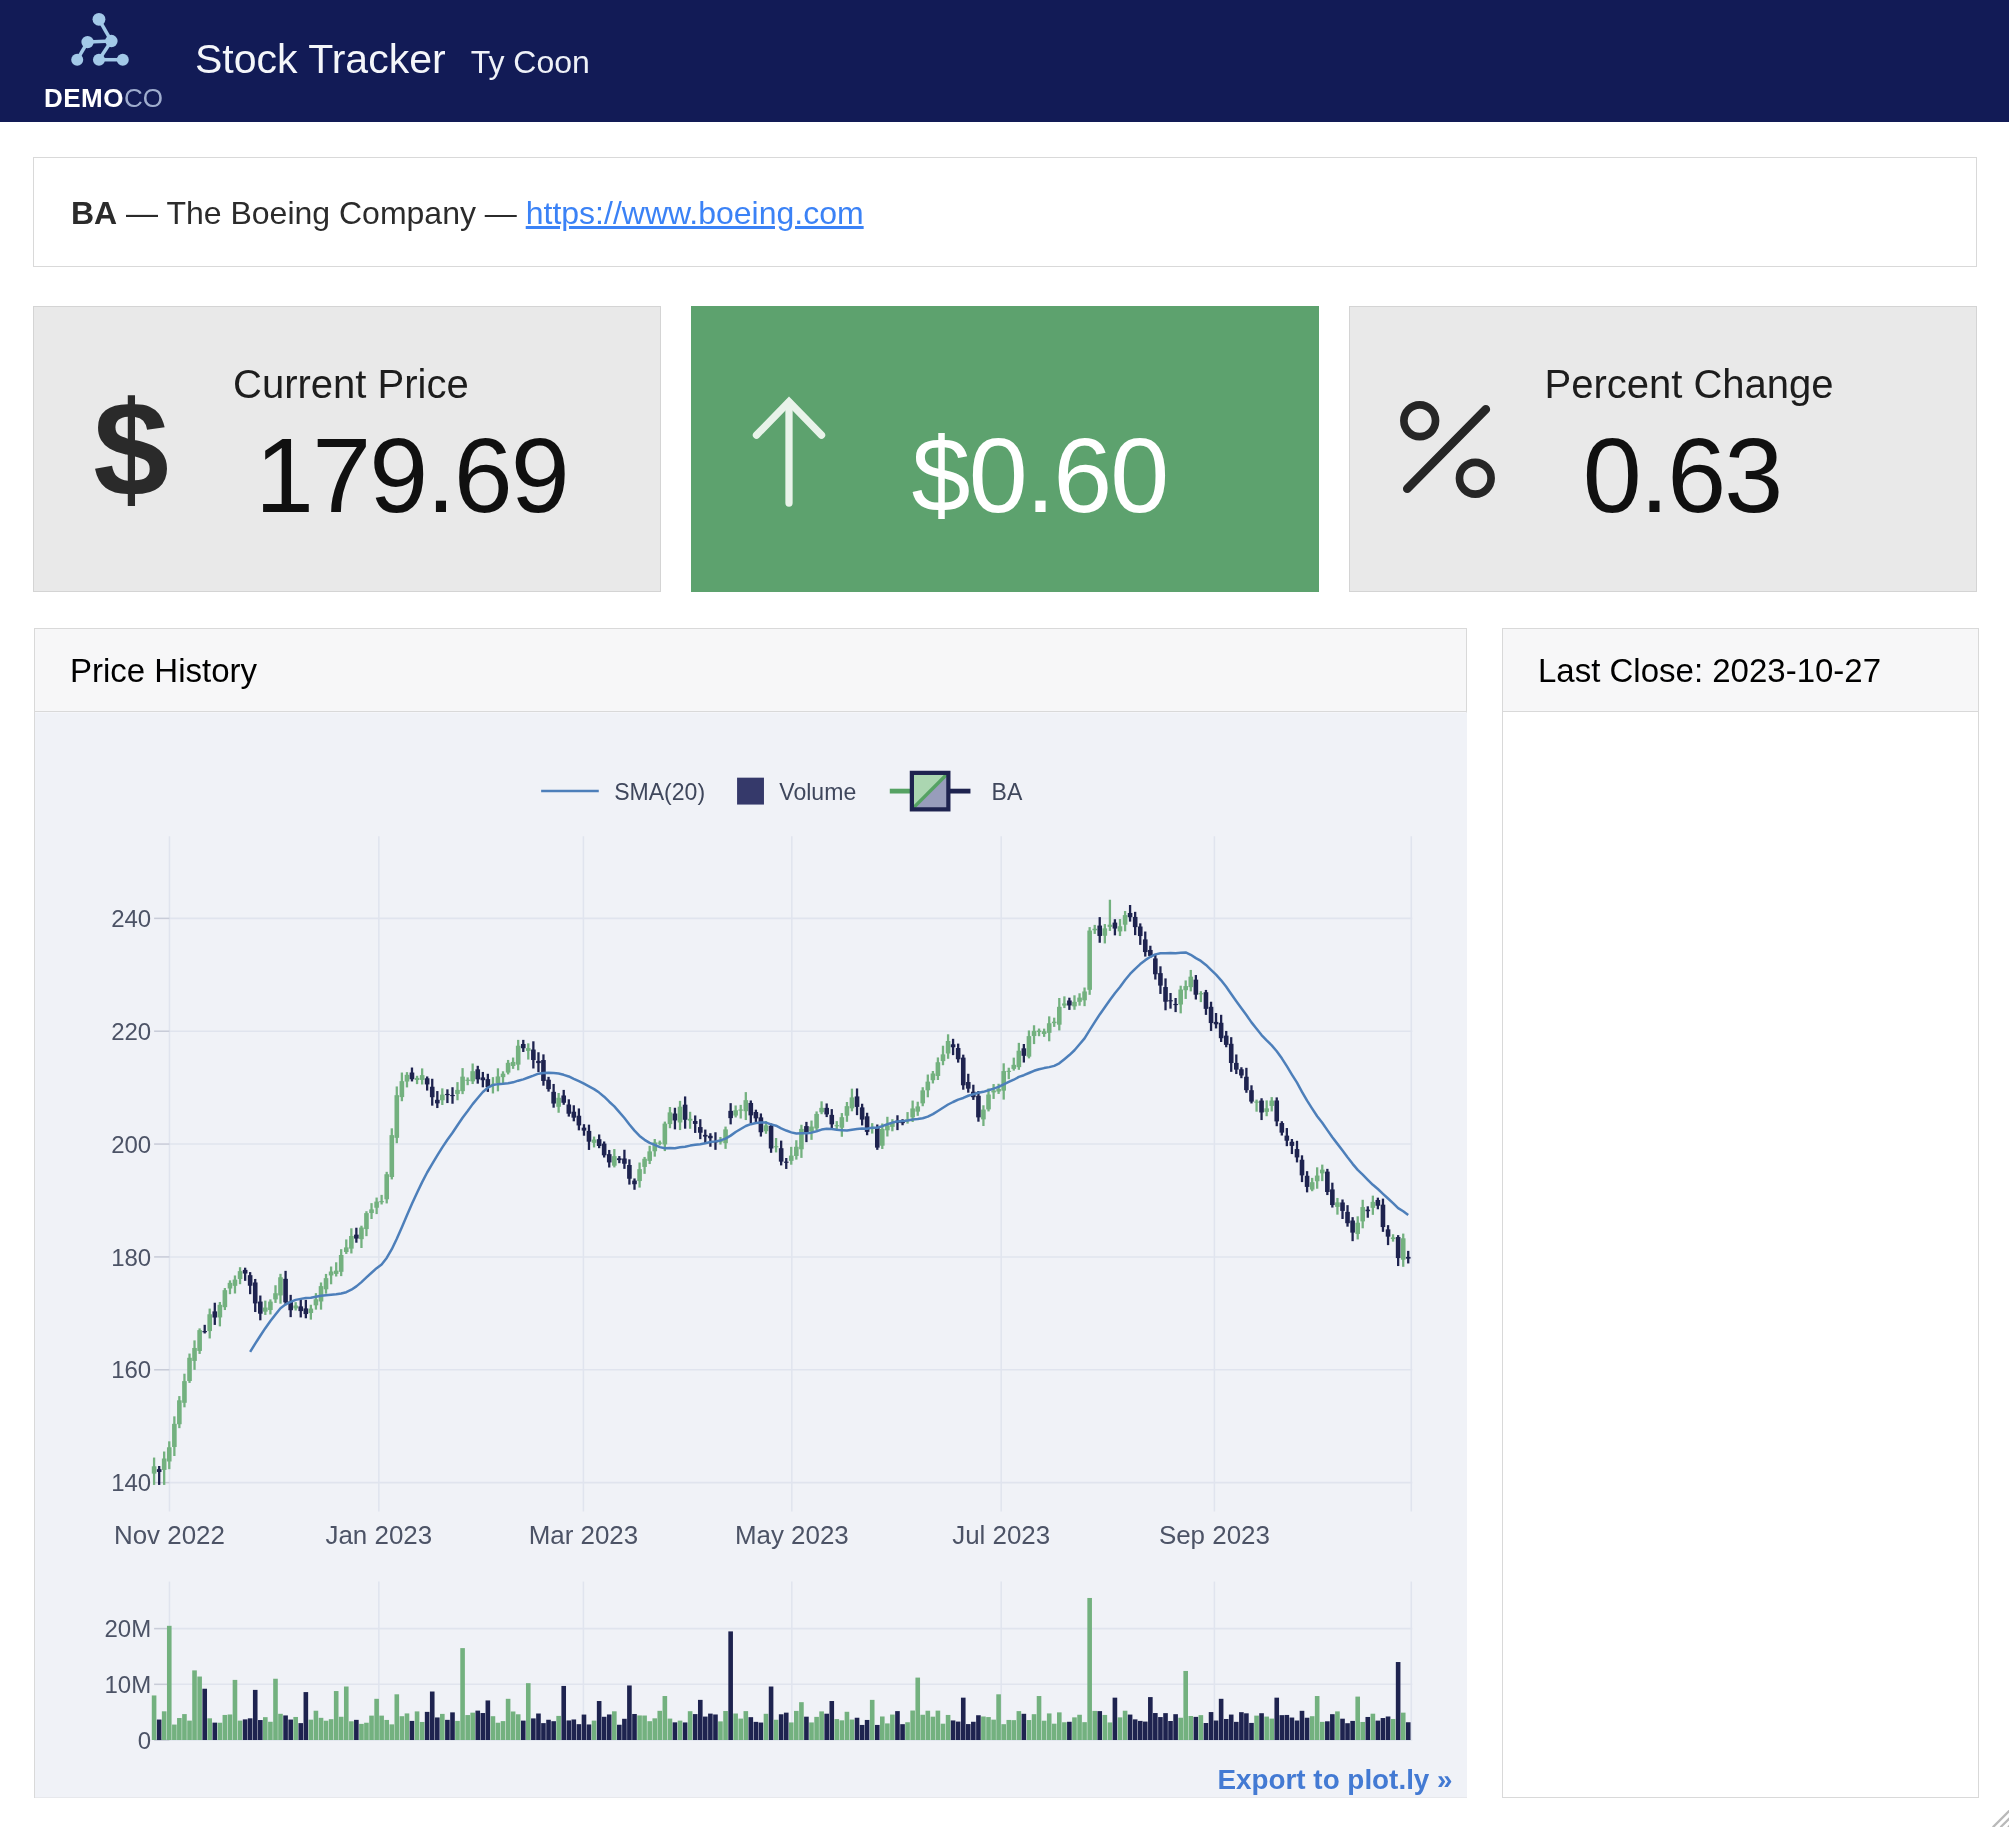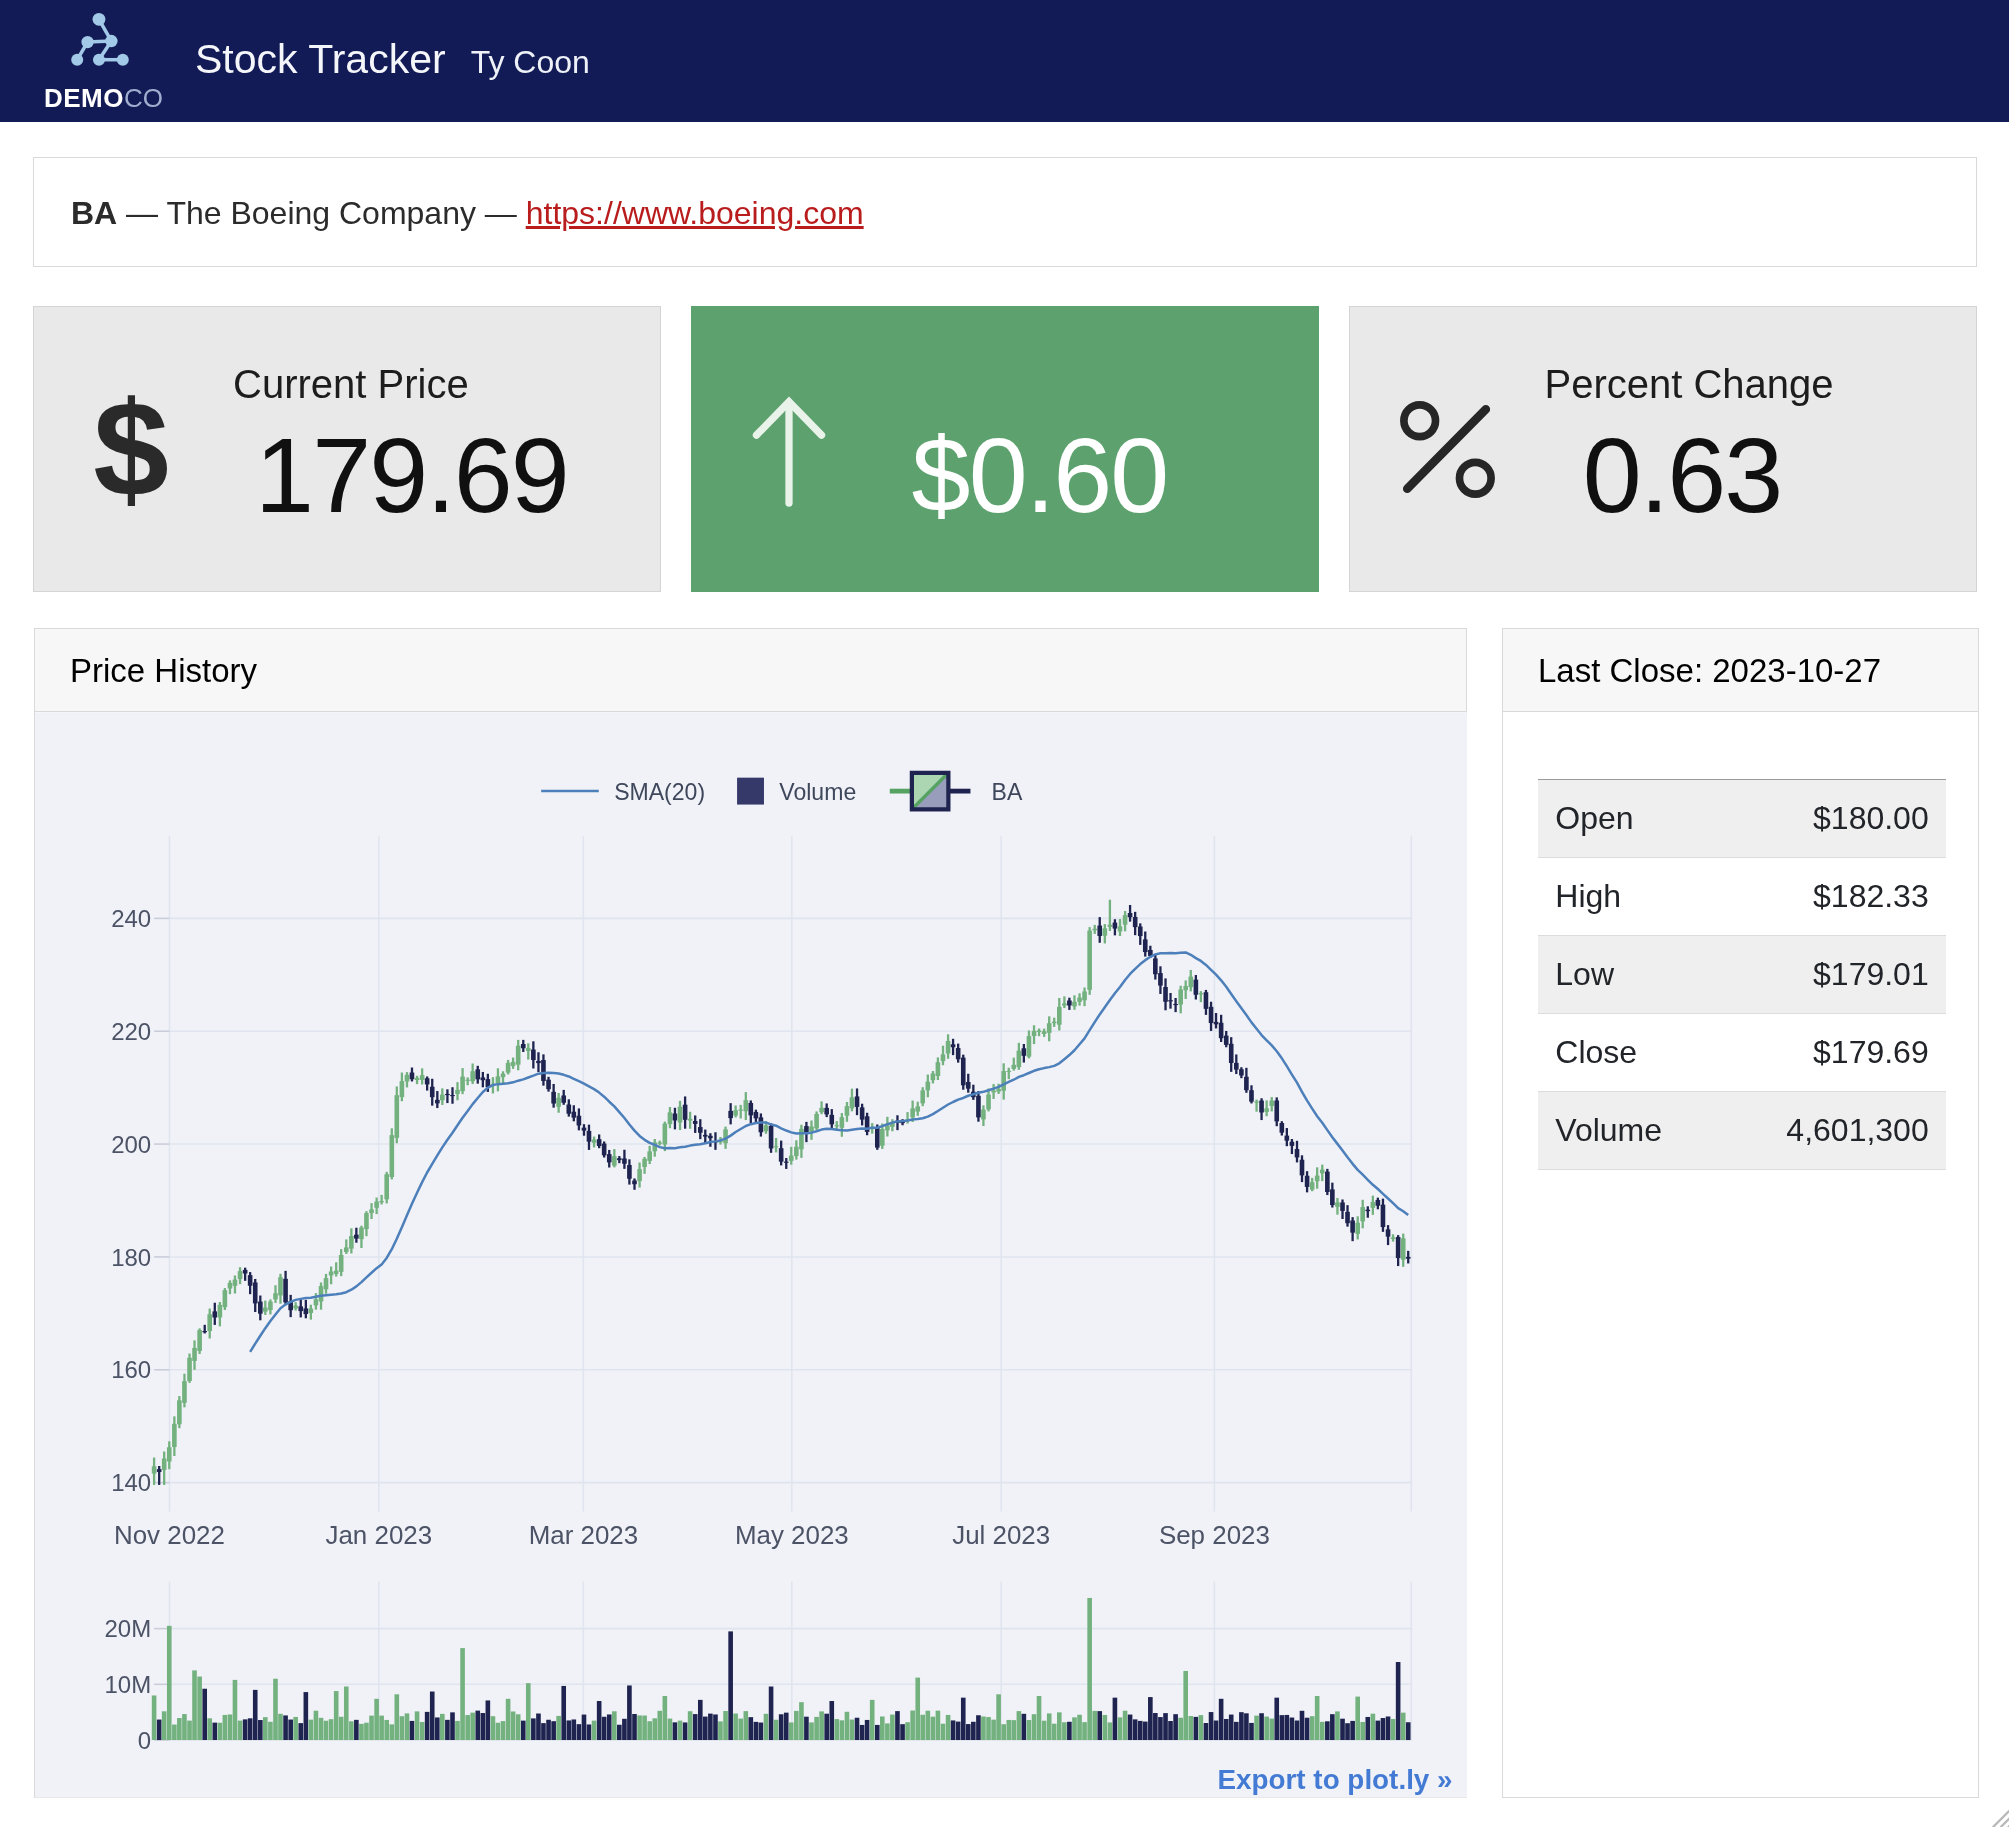--- a/index.html
+++ b/index.html
@@ -8,21 +8,21 @@
 .navbar { left:0; top:0; width:2010px; height:122px; background:#121b56; }
 .logo { left:40px; top:9.6px; width:119px; height:104px; text-align:center; }
 .logotext { left:44px; top:83px; width:119px; text-align:center; font-size:26px;
   font-weight:bold; color:#ffffff; letter-spacing:0.5px; }
 .logotext span { color:#9fadce; font-weight:400; letter-spacing:0; }
 .apptitle { left:195px; top:36px; font-size:41px; color:#f4f6fa; font-weight:300; white-space:nowrap; }
 .apptitle span { font-size:32px; margin-left:25px; color:#eef1f7; }
 .card { background:#ffffff; border:1px solid #d9d9d9; }
 .ticker { left:33px; top:157px; width:1944px; height:110px; }
 .ticker .txt { position:absolute; left:37px; top:37px; font-size:32px; color:#2b2b2b; }
-.ticker a { color:#b91c1c;margin-top:20px; }
+.ticker a { color:#3b82f6;margin-top:20px; }
 .stat { top:306px; height:286px; width:628px; background:#e9e9e9; border:1px solid #d4d4d4; }
 .stat .icon { position:absolute; left:0; top:0; width:194px; height:284px;
    display:flex; align-items:center; justify-content:center; }
 .stat .title { position:absolute; top:55px; text-align:center;
    font-size:40px; color:#1d1d1d; left:0; right:0; }
 .stat .num { position:absolute; top:108px; text-align:center;
    font-size:106px; font-weight:300; color:#101010; letter-spacing:-1.9px; left:0; right:0; }
 .c1 .title { left:7.7px; } .c1 .num { left:129px; }
 .c2 .title { right:69px; } .c2 .num { left:69px; }
 .c3 .title { left:52px; } .c3 .num { left:38px; }
@@ -910,44 +910,20 @@
         <rect x="913" y="63" width="38" height="38" fill="none" stroke="#1e234f" stroke-width="4.4"></rect>
         <text x="996" y="91" font-size="24" fill="#3f475c">BA</text>
         <text x="1476" y="1121" font-size="29" font-weight="bold" fill="#437ad3" text-anchor="end">Export to plot.ly »</text>
       </svg></div>
 </div>
 
 <div class="abs panel rightpanel">
   <div class="phead">
       <div class="t">Last Close: 2023-10-27</div>
     </div>
-  <table class="info">
-    <tbody>
-        <tr class="odd">
-          <td>Open</td>
-          <td class="v">$180.00</td>
-        </tr>
-    <tr>
-          <td>High</td>
-          <td class="v">$182.33</td>
-        </tr>
-    <tr class="odd">
-          <td>Low</td>
-          <td class="v">$179.01</td>
-        </tr>
-    <tr>
-          <td>Close</td>
-          <td class="v">$179.69</td>
-        </tr>
-    <tr class="odd">
-          <td>Volume</td>
-          <td class="v">4,601,300</td>
-        </tr>
-  </tbody>
-    </table>
 </div>
 <svg class="abs grip" width="23" height="17.3" viewBox="0 0 24 18">
  <g stroke="#b9b9b9" stroke-width="2.4">
       <line x1="4" y1="18" x2="22" y2="0"></line>
  <line x1="12" y1="18" x2="22" y2="8"></line>
       <line x1="20" y1="18" x2="22" y2="16"></line>
     </g>
   </svg>
 
 

